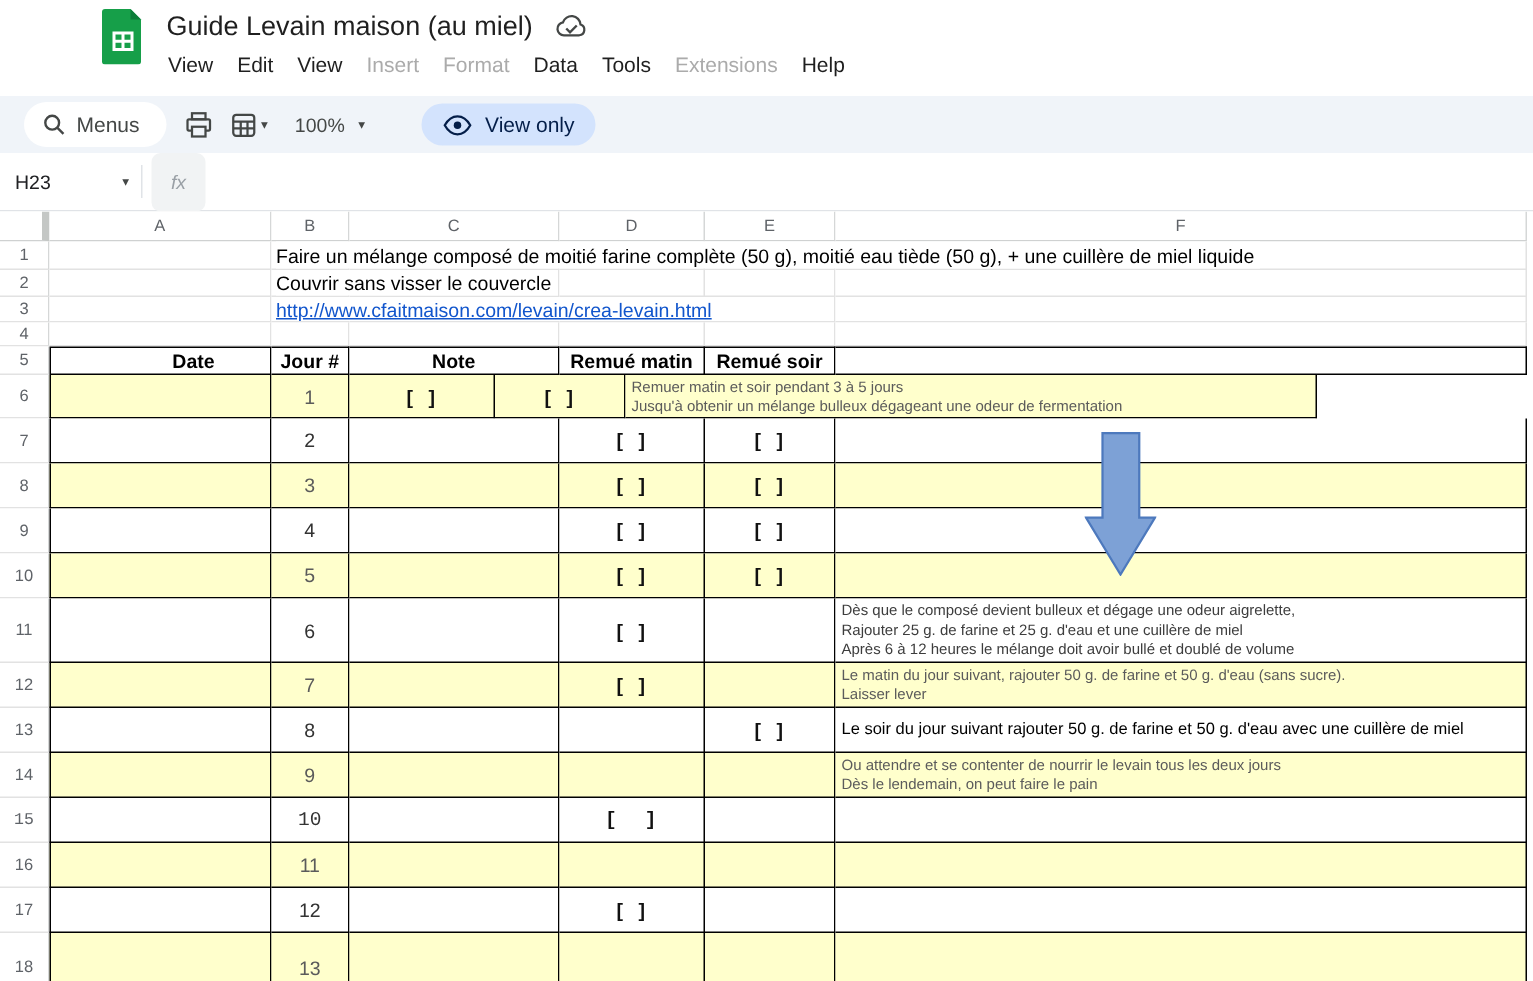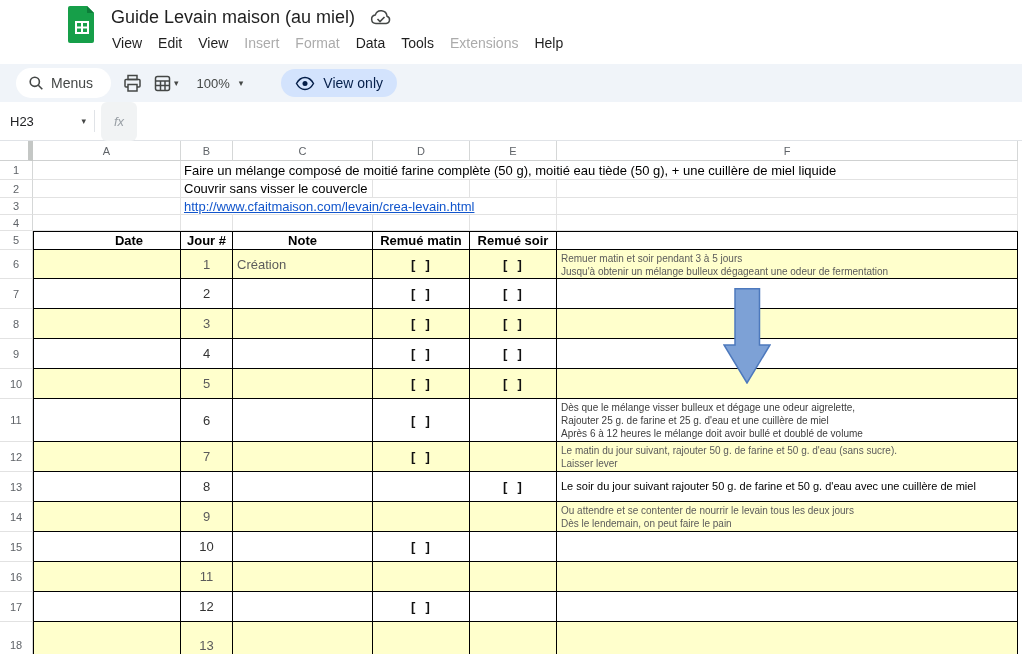--- a/index.html
+++ b/index.html
@@ -197,21 +197,20 @@
         <div class="cell tcell hdrcell" style="width: 52px;">Jour #</div>
         <div class="cell tcell hdrcell" style="width: 140px;">Note</div>
         <div class="cell tcell hdrcell" style="width: 97px;">Remué matin</div>
         <div class="cell tcell hdrcell" style="width: 87px;">Remué soir</div>
         <div class="cell tcell hdrcell" style="width: 461px;"></div>
       </div>
       <div class="row yellow" style="height: 29px;">
         <div class="rowhdr">6</div>
         <div class="cell tcell first" style="width: 148px;"></div>
         <div class="cell tcell jour" style="width: 52px;">1</div>
-        <div class="cell tcell note" style="width: 140px;">Création</div>
         <div class="cell tcell cb" style="width: 97px;">[  ]</div>
         <div class="cell tcell cb" style="width: 87px;">[  ]</div>
         <div class="cell tcell fnote gray" style="width: 461px;">
           <div>Remuer matin et soir pendant 3 à 5 jours</div>
           <div>Jusqu'à obtenir un mélange bulleux dégageant une odeur de fermentation</div>
         </div>
       </div>
       <div class="row" style="height: 30px;">
         <div class="rowhdr">7</div>
         <div class="cell tcell first" style="width: 148px;"></div>
@@ -249,21 +248,21 @@
         <div class="cell tcell" style="width: 461px;"></div>
       </div>
       <div class="row" style="height: 43px;">
         <div class="rowhdr">11</div>
         <div class="cell tcell first" style="width: 148px;"></div>
         <div class="cell tcell jour" style="width: 52px;">6</div>
         <div class="cell tcell note" style="width: 140px;"></div>
         <div class="cell tcell cb" style="width: 97px;">[  ]</div>
         <div class="cell tcell cb" style="width: 87px;"></div>
         <div class="cell tcell fnote dark" style="width: 461px;">
-          <div>Dès que le mélange visser bulleux et dégage une odeur aigrelette,</div>
+          <div>Dès que le composé devient bulleux et dégage une odeur aigrelette,</div>
           <div>Rajouter 25 g. de farine et 25 g. d'eau et une cuillère de miel</div>
           <div>Après 6 à 12 heures le mélange doit avoir bullé et doublé de volume</div>
         </div>
       </div>
       <div class="row yellow" style="height: 30px;">
         <div class="rowhdr">12</div>
         <div class="cell tcell first" style="width: 148px;"></div>
         <div class="cell tcell jour" style="width: 52px;">7</div>
         <div class="cell tcell note" style="width: 140px;"></div>
         <div class="cell tcell cb" style="width: 97px;">[  ]</div>
@@ -289,21 +288,21 @@
         <div class="cell tcell first" style="width: 148px;"></div>
         <div class="cell tcell jour" style="width: 52px;">9</div>
         <div class="cell tcell note" style="width: 140px;"></div>
         <div class="cell tcell cb" style="width: 97px;"></div>
         <div class="cell tcell cb" style="width: 87px;"></div>
         <div class="cell tcell fnote gray" style="width: 461px;">
           <div>Ou attendre et se contenter de nourrir le levain tous les deux jours</div>
           <div>Dès le lendemain, on peut faire le pain</div>
         </div>
       </div>
-      <div class="row" style="height: 30px;">
+      <div class="row" style="height: 30px; font-family: Liberation Mono, monospace;">
         <div class="rowhdr">15</div>
         <div class="cell tcell first" style="width: 148px;"></div>
         <div class="cell tcell jour" style="width: 52px;">10</div>
         <div class="cell tcell note" style="width: 140px;"></div>
         <div class="cell tcell cb" style="width: 97px;">[  ]</div>
         <div class="cell tcell cb" style="width: 87px;"></div>
         <div class="cell tcell" style="width: 461px;"></div>
       </div>
       <div class="row yellow" style="height: 30px;">
         <div class="rowhdr">16</div>

